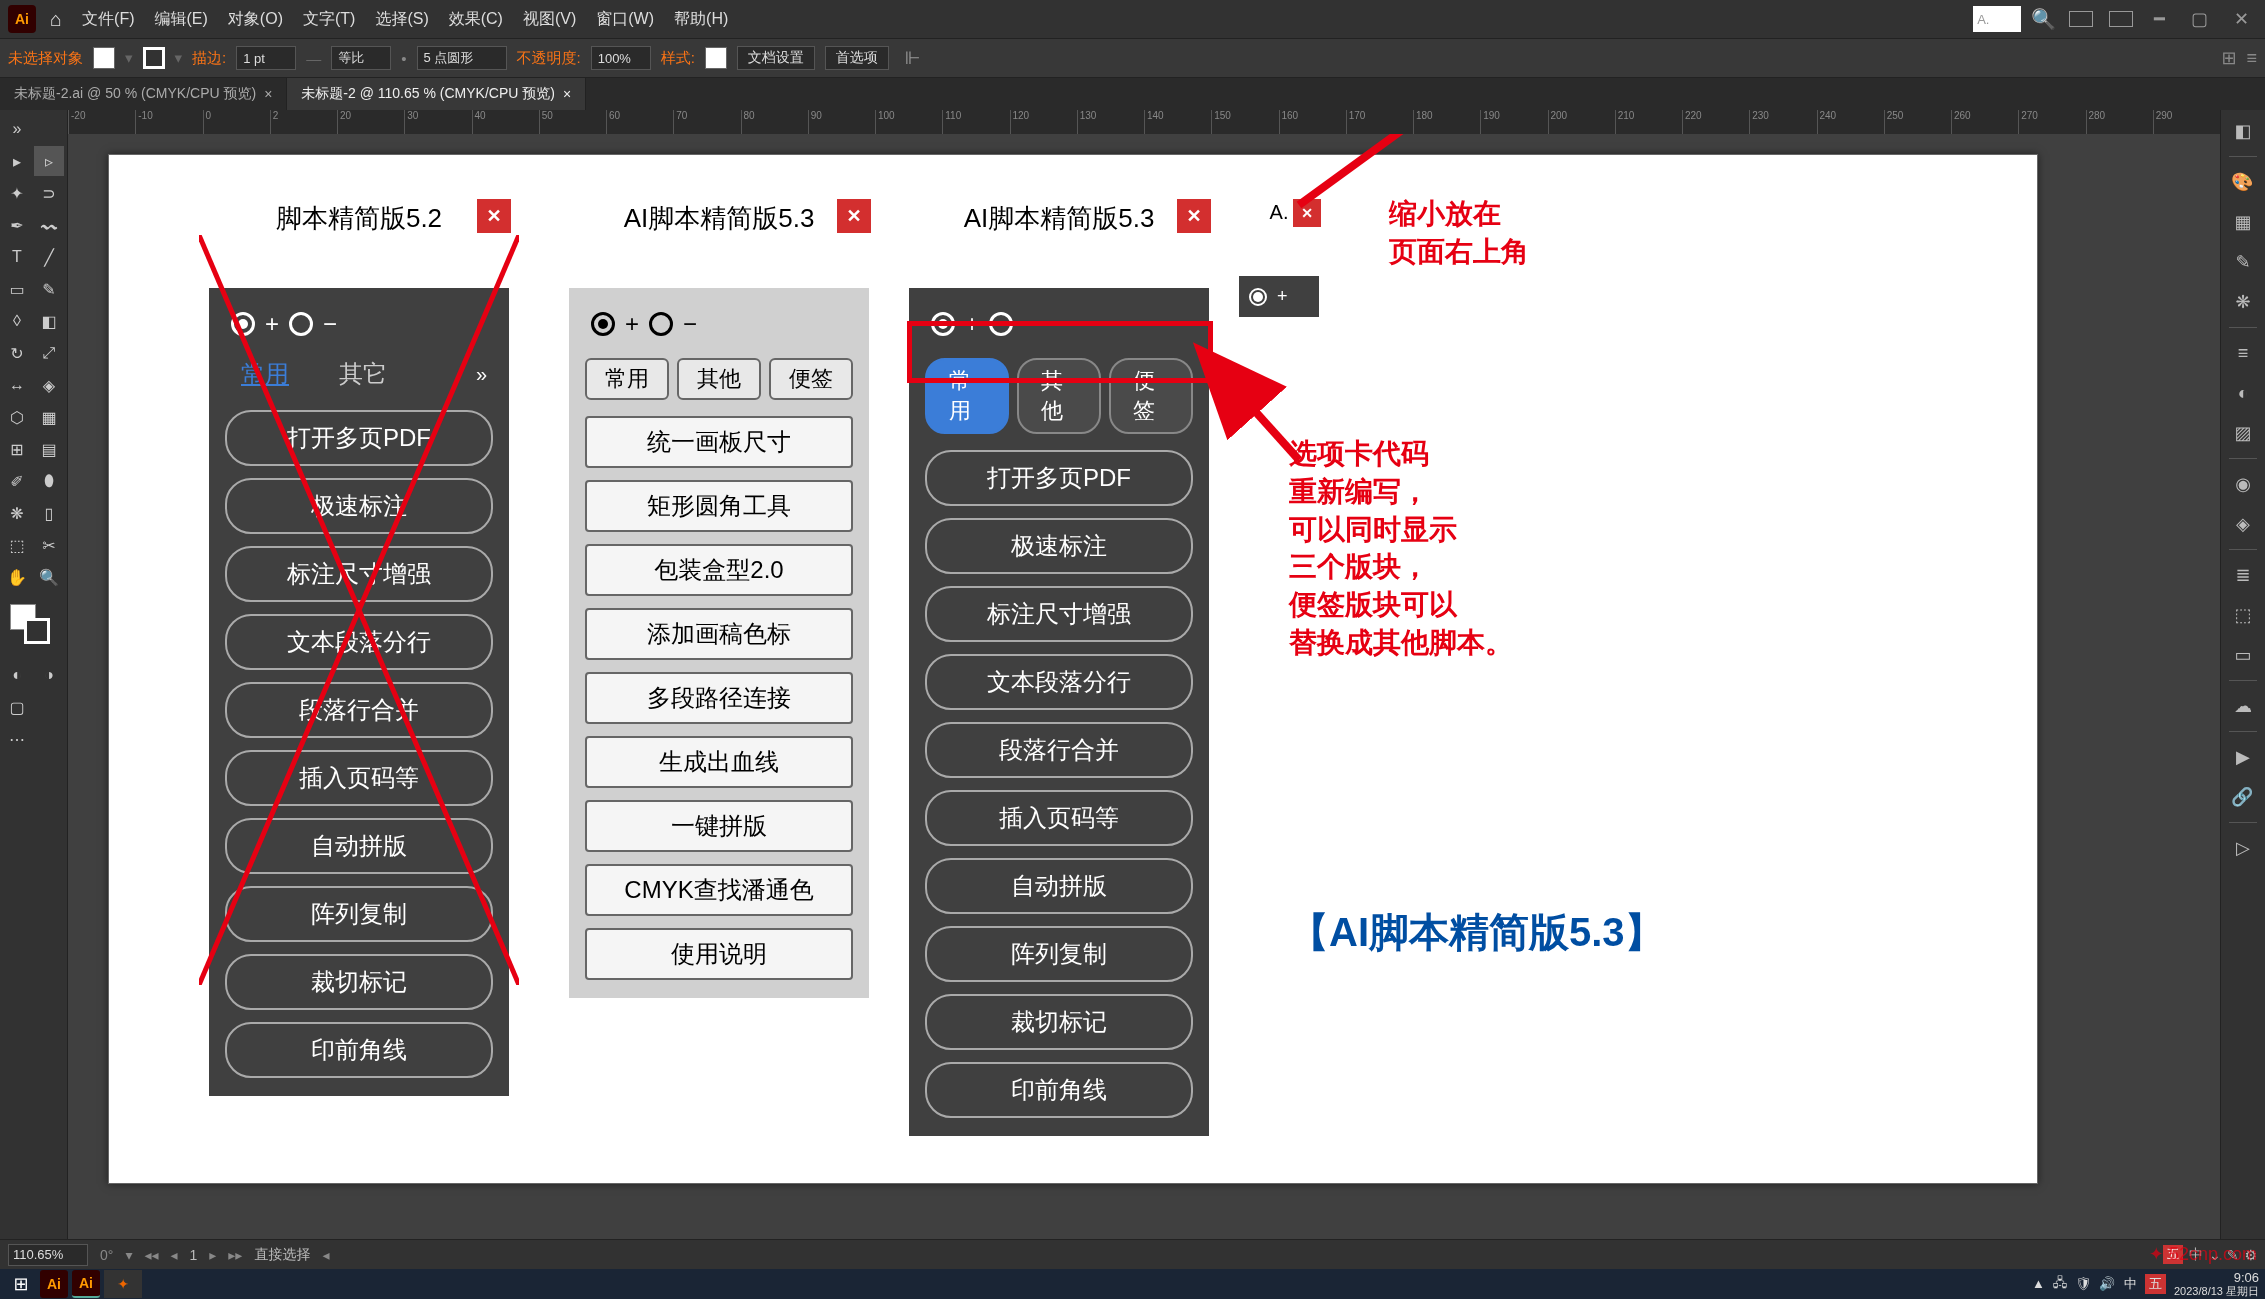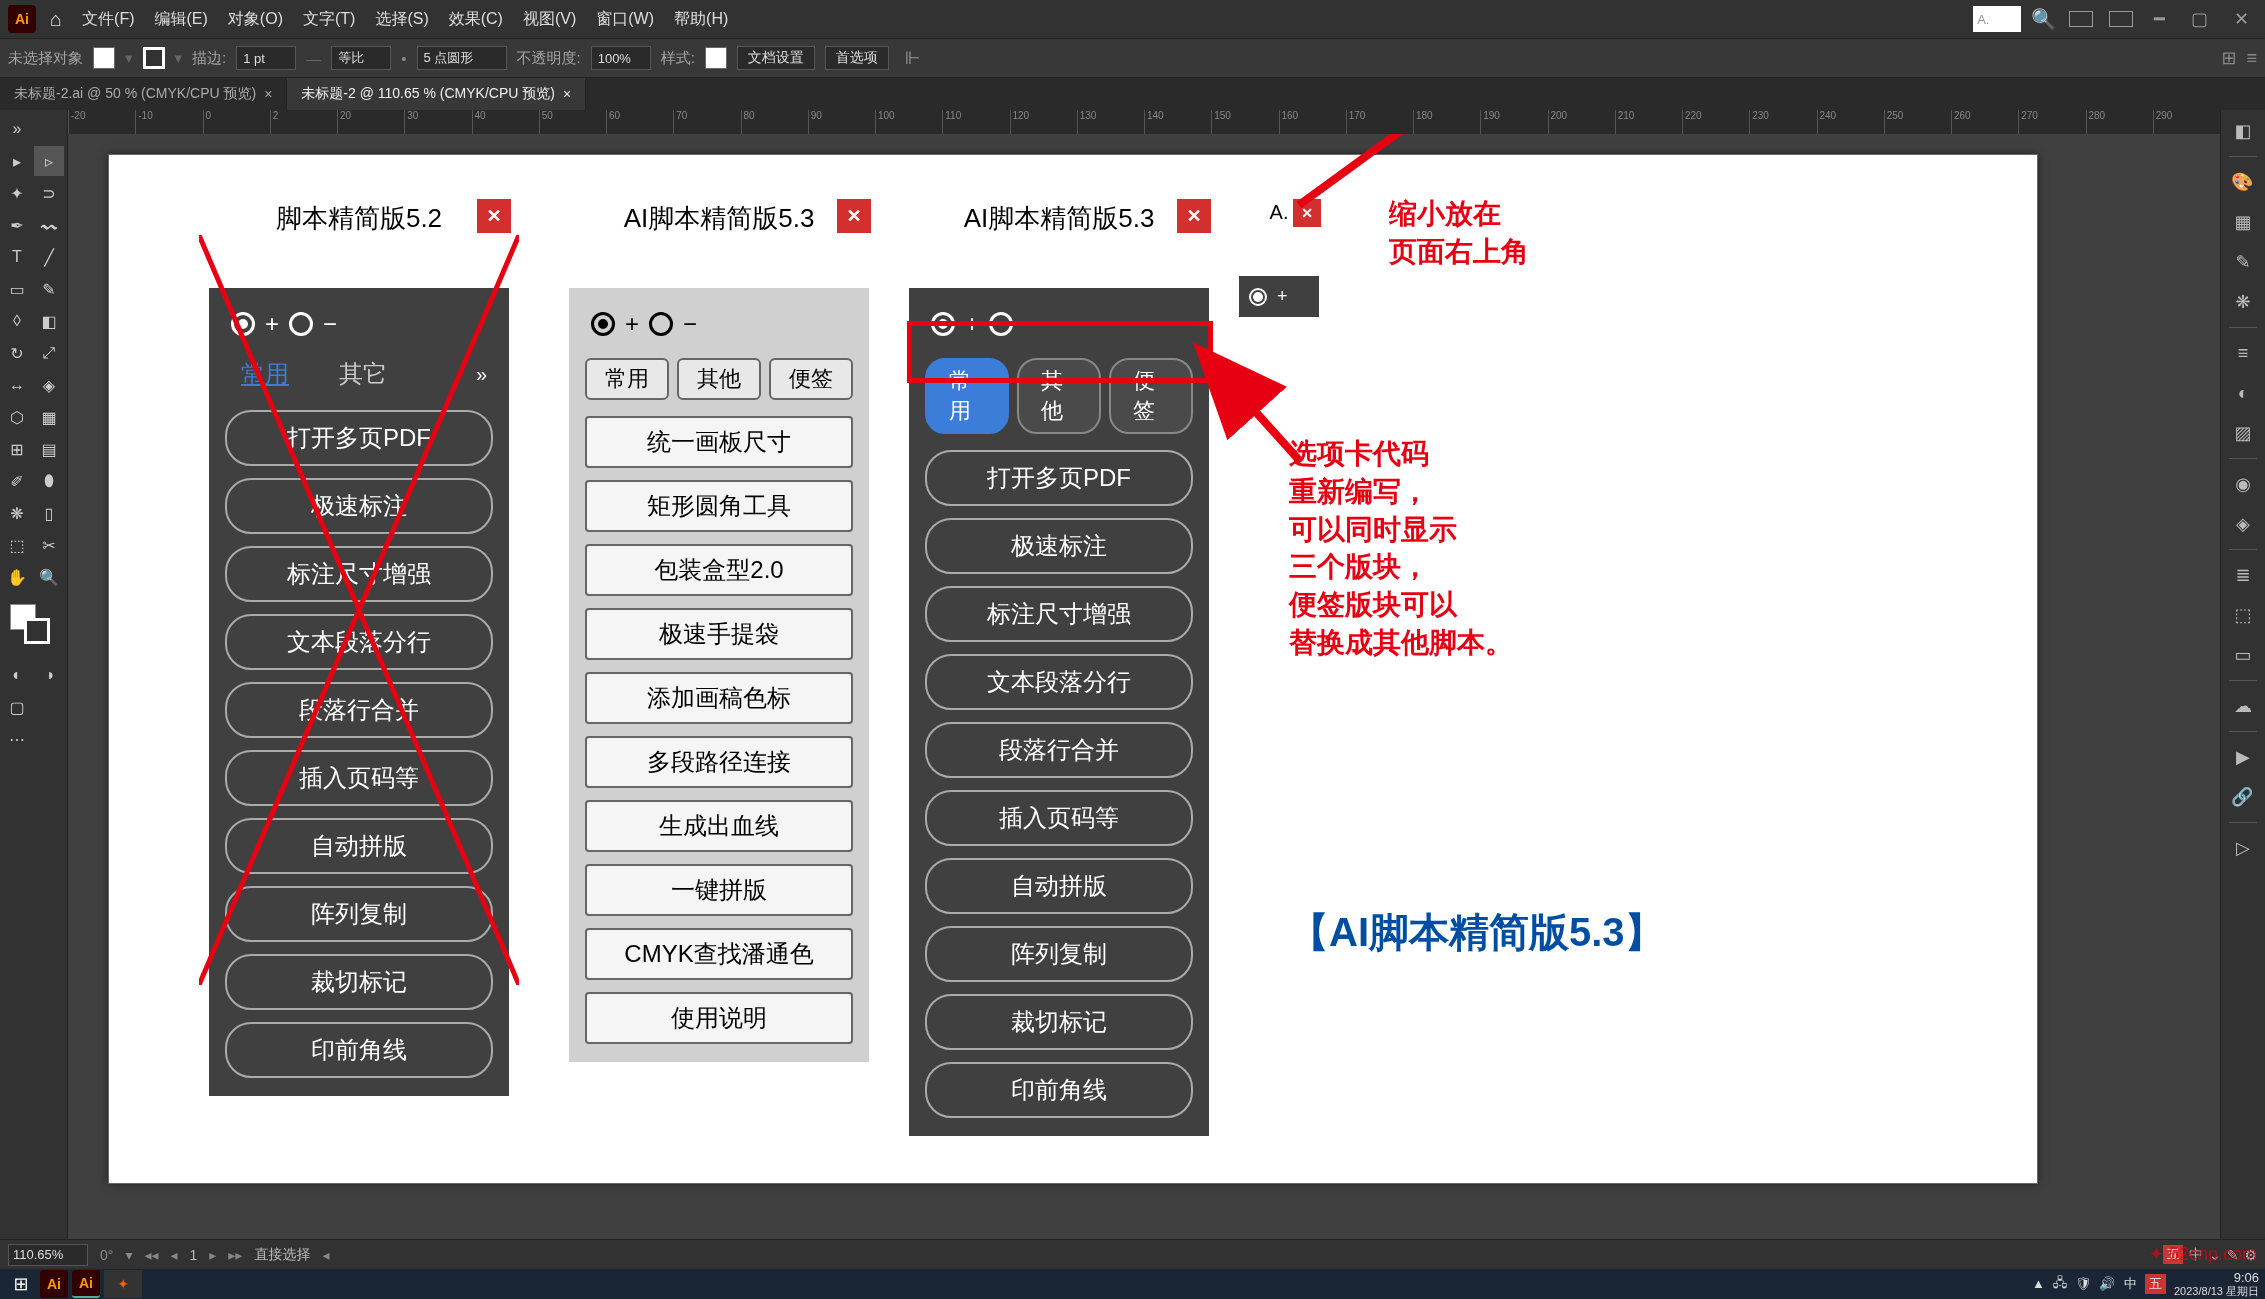--- a/index.html
+++ b/index.html
@@ -11,21 +11,21 @@
 .menubar .home-icon { font-size: 20px; color: #ddd; margin: 0 6px; }
 .menubar .menu-item { padding: 4px 6px; cursor: default; }
 .menubar .search-bar { margin-left: auto; display: flex; align-items: center; gap: 10px; }
 .menubar .top-input { background: #fff; border: none; height: 26px; width: 48px; padding: 0 4px; font-size: 13px; color: #999; }
 .menubar .search-icon { font-size: 20px; }
 .menubar .panel-icon { width: 24px; height: 16px; border: 1px solid #999; margin: 0 3px; }
 .menubar .win-btn { font-size: 18px; color: #999; margin: 0 8px; }
 
 
 .controlbar { background: #383838; height: 40px; display: flex; align-items: center; gap: 10px; color: #ddd; font-size: 15px; padding: 0 8px; border-top: 1px solid #222; border-bottom: 1px solid #222; }
-.controlbar .cb-label { color: #a3a3a3; }
+.controlbar .cb-label { color: #f97316; }
 .controlbar .cb-input { background: #2a2a2a; border: 1px solid #555; color: #ddd; height: 24px; padding: 0 6px; font-size: 13px; }
 .controlbar .cb-swatch { width: 22px; height: 22px; background: #fff; border: 1px solid #666; }
 .controlbar .cb-sep { color: #666; }
 .controlbar .cb-btn { background: #2a2a2a; border: 1px solid #555; padding: 2px 10px; color: #ddd; font-size: 14px; }
 .controlbar .sandwich-icon { font-size: 18px; color: #999; margin-left: 6px; }
 
 
 .doctabs { background: #2a2a2a; height: 32px; display: flex; align-items: stretch; color: #aaa; font-size: 14px; }
 .doctabs .tab { padding: 6px 14px; display: flex; align-items: center; gap: 8px; border-right: 1px solid #222; }
 .doctabs .tab.active { background: #383838; color: #eee; }
@@ -344,21 +344,20 @@
             <span class="sp-minus">−</span>
           </div>
           <div class="sp-tabs">
             <span class="sp-tab-light">常用</span>
             <span class="sp-tab-light">其他</span>
             <span class="sp-tab-light">便签</span>
           </div>
           <div class="sp-btn">统一画板尺寸</div>
           <div class="sp-btn">矩形圆角工具</div>
           <div class="sp-btn">包装盒型2.0</div>
-          <div class="sp-btn">极速手提袋</div>
           <div class="sp-btn">添加画稿色标</div>
           <div class="sp-btn">多段路径连接</div>
           <div class="sp-btn">生成出血线</div>
           <div class="sp-btn">一键拼版</div>
           <div class="sp-btn">CMYK查找潘通色</div>
           <div class="sp-btn">使用说明</div>
         </div>
       </div>
 
       <div class="script-panel sp-dark panel-3">

